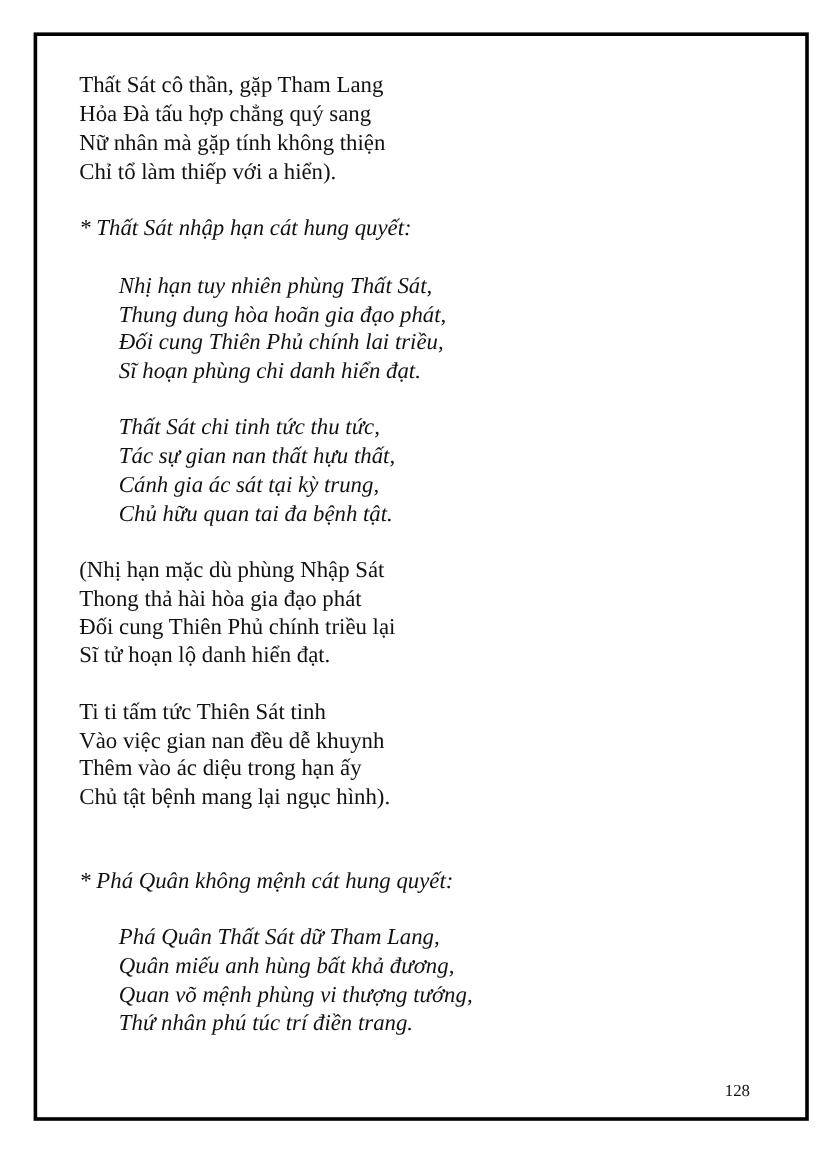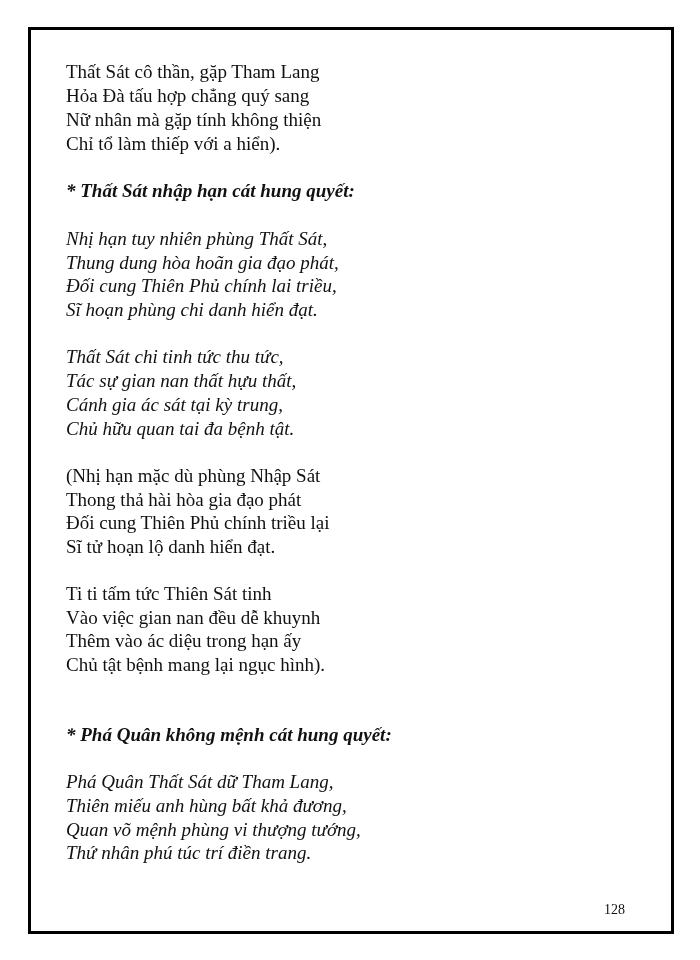--- a/index.html
+++ b/index.html
@@ -24,22 +24,22 @@
       border: 3px solid #000000;
       box-sizing: content-box;
     }
     .line {
       position: absolute;
       left: 66px;
       font-size: 19px;
       line-height: 16px;
       white-space: nowrap;
     }
-    .italic { font-style: italic; }
-    .heading { font-style: italic; font-weight: bold; }
+    .italic { font-style: italic; margin-left: 33px; }
+    .heading { font-style: italic; font-weight: normal; }
     .page-number {
       position: absolute;
       left: 604px;
       top: 902px;
       font-size: 14px;
       line-height: 16px;
     }
   </style>
 </head>
 <body>
@@ -69,17 +69,17 @@
 <div class="line" style="top:539px">Sĩ tử hoạn lộ danh hiển đạt.</div>
 
 <div class="line" style="top:586px">Ti ti tấm tức Thiên Sát tinh</div>
 <div class="line" style="top:610px">Vào việc gian nan đều dễ khuynh</div>
 <div class="line" style="top:633px">Thêm vào ác diệu trong hạn ấy</div>
 <div class="line" style="top:657px">Chủ tật bệnh mang lại ngục hình).</div>
 
 <div class="line heading" style="top:727px">* Phá Quân không mệnh cát hung quyết:</div>
 
 <div class="line italic" style="top:774px">Phá Quân Thất Sát dữ Tham Lang,</div>
-<div class="line italic" style="top:798px">Thiên miếu anh hùng bất khả đương,</div>
+<div class="line italic" style="top:798px">Quân miếu anh hùng bất khả đương,</div>
 <div class="line italic" style="top:822px">Quan võ mệnh phùng vi thượng tướng,</div>
 <div class="line italic" style="top:845px">Thứ nhân phú túc trí điền trang.</div>
 
 <div class="page-number">128</div>
 
 </body></html>

